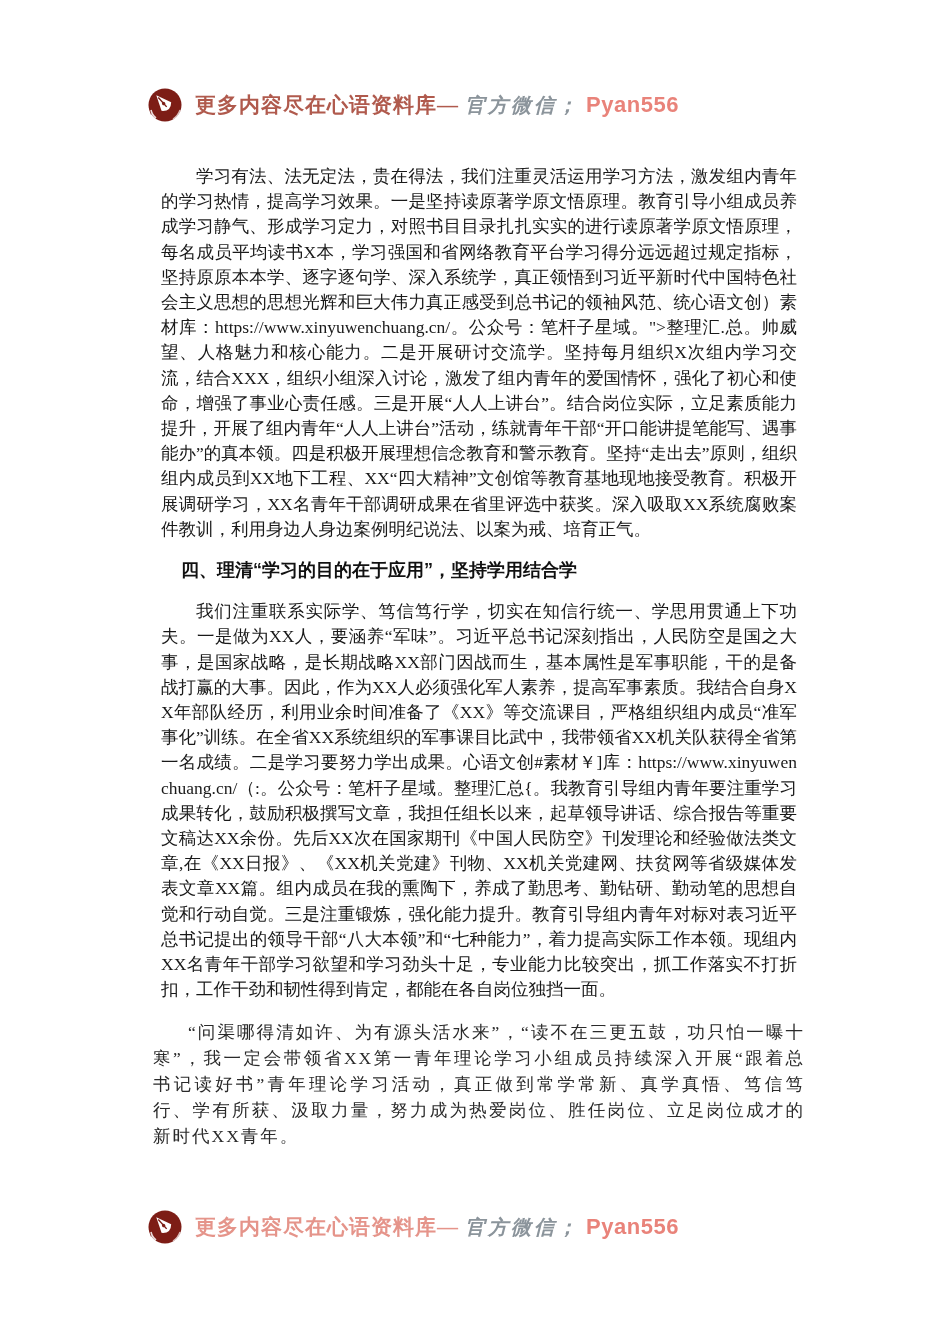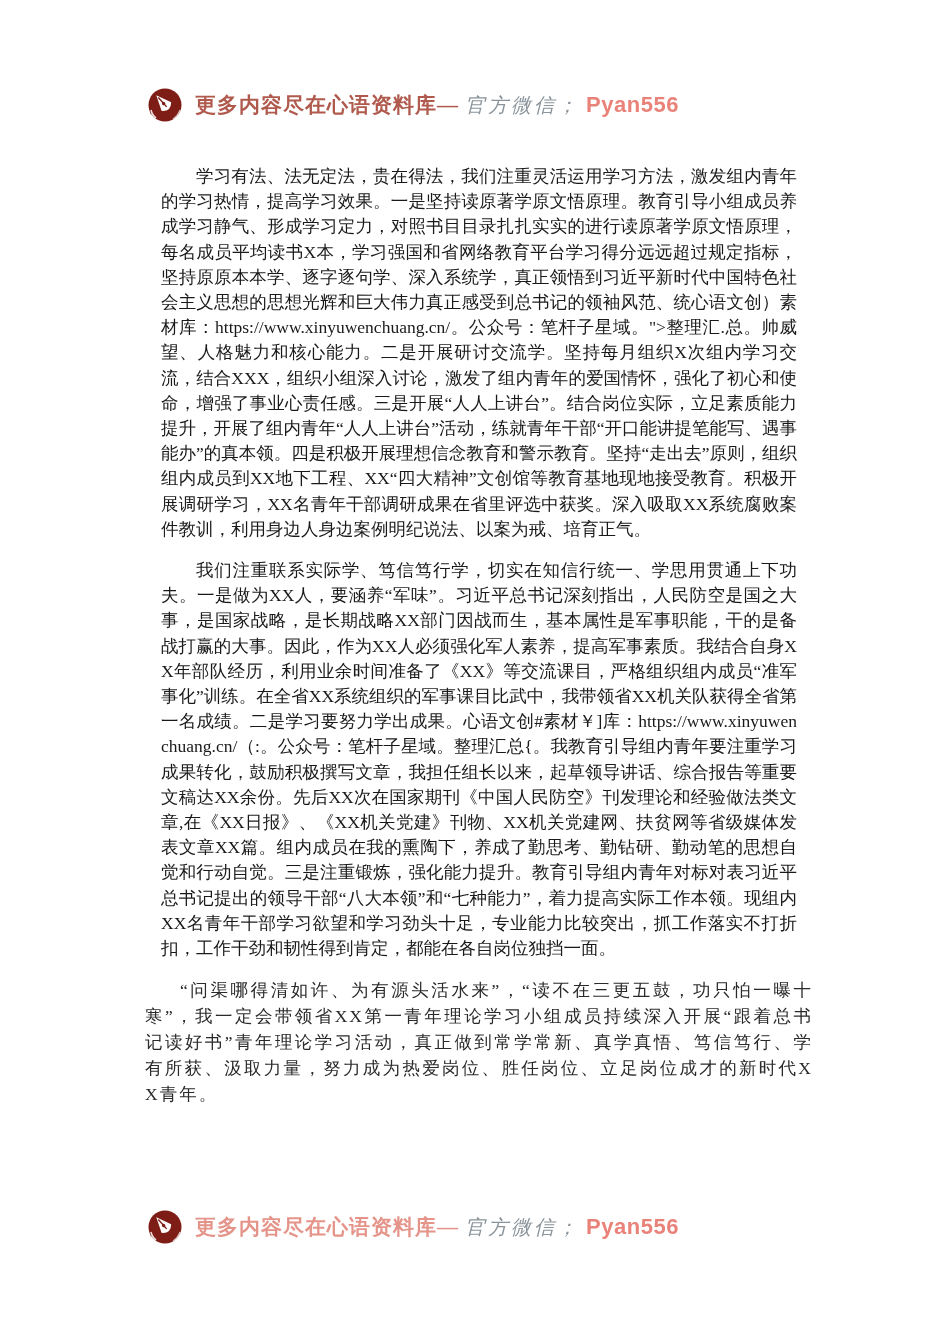--- a/index.html
+++ b/index.html
@@ -15,21 +15,21 @@
     display:flex;justify-content:center;align-items:center;
     gap:6px;
     white-space:nowrap;
   }
   .brand-row .logo{display:inline-flex;width:40px;height:42px;margin-right:4px;}
   .brand-text{
     font-size:21px;font-weight:700;letter-spacing:1px;
     font-family:"Liberation Serif", serif;
   }
   .brand-label{
-    font-size:20px;font-weight:400;font-style:italic;letter-spacing:3px;
+    font-size:20px;font-weight:700;font-style:italic;letter-spacing:3px;
     color:#8b949b;
     font-family:"Liberation Serif", serif;
   }
   .brand-id{
     font-size:22px;font-weight:700;letter-spacing:0.5px;
     color:#e9837a;
     font-family:"Liberation Sans", sans-serif;
   }
   .header{top:84px;}
   .footer{top:1206px;}
@@ -52,21 +52,21 @@
   .section-heading{
     margin:0;
     font-family:"Liberation Sans", sans-serif;
     font-size:18px;
     font-weight:700;
     line-height:25.2px;
     text-indent:2em;
     color:#111111;
   }
   .closing-par{
-    margin:0;
+    margin:8px;
     font-size:17.5px;
     line-height:26px;
     text-align:justify;
     text-indent:2em;
     letter-spacing:2px;
     color:#2a2a2a;
     word-break:break-all;
   }
 </style>
 </head>
@@ -88,20 +88,21 @@
         <path d="M28 35 Q33 32 35 26" stroke="#ffffff" stroke-width="1.4" fill="none" opacity="0.7"></path>
       </svg>
     </span>
     <span class="brand-text">更多内容尽在心语资料库—</span>
     <span class="brand-label">官方微信；</span>
     <span class="brand-id">Pyan556</span>
   </div>
 
   <div class="content">
     <p class="body-par">学习有法、法无定法，贵在得法，我们注重灵活运用学习方法，激发组内青年的学习热情，提高学习效果。一是坚持读原著学原文悟原理。教育引导小组成员养成学习静气、形成学习定力，对照书目目录扎扎实实的进行读原著学原文悟原理，每名成员平均读书X本，学习强国和省网络教育平台学习得分远远超过规定指标，坚持原原本本学、逐字逐句学、深入系统学，真正领悟到习近平新时代中国特色社会主义思想的思想光辉和巨大伟力真正感受到总书记的领袖风范、统心语文创）素材库：https://www.xinyuwenchuang.cn/。公众号：笔杆子星域。"&gt;整理汇.总。帅威望、人格魅力和核心能力。二是开展研讨交流学。坚持每月组织X次组内学习交流，结合XXX，组织小组深入讨论，激发了组内青年的爱国情怀，强化了初心和使命，增强了事业心责任感。三是开展“人人上讲台”。结合岗位实际，立足素质能力提升，开展了组内青年“人人上讲台”活动，练就青年干部“开口能讲提笔能写、遇事能办”的真本领。四是积极开展理想信念教育和警示教育。坚持“走出去”原则，组织组内成员到XX地下工程、XX“四大精神”文创馆等教育基地现地接受教育。积极开展调研学习，XX名青年干部调研成果在省里评选中获奖。深入吸取XX系统腐败案件教训，利用身边人身边案例明纪说法、以案为戒、培育正气。</p>
+    <h3 class="section-heading">四、理清“学习的目的在于应用”，坚持学用结合学</h3>
     <p class="body-par">我们注重联系实际学、笃信笃行学，切实在知信行统一、学思用贯通上下功夫。一是做为XX人，要涵养“军味”。习近平总书记深刻指出，人民防空是国之大事，是国家战略，是长期战略XX部门因战而生，基本属性是军事职能，干的是备战打赢的大事。因此，作为XX人必须强化军人素养，提高军事素质。我结合自身XX年部队经历，利用业余时间准备了《XX》等交流课目，严格组织组内成员“准军事化”训练。在全省XX系统组织的军事课目比武中，我带领省XX机关队获得全省第一名成绩。二是学习要努力学出成果。心语文创#素材￥]库：https://www.xinyuwenchuang.cn/（:。公众号：笔杆子星域。整理汇总{。我教育引导组内青年要注重学习成果转化，鼓励积极撰写文章，我担任组长以来，起草领导讲话、综合报告等重要文稿达XX余份。先后XX次在国家期刊《中国人民防空》刊发理论和经验做法类文章,在《XX日报》、《XX机关党建》刊物、XX机关党建网、扶贫网等省级媒体发表文章XX篇。组内成员在我的熏陶下，养成了勤思考、勤钻研、勤动笔的思想自觉和行动自觉。三是注重锻炼，强化能力提升。教育引导组内青年对标对表习近平总书记提出的领导干部“八大本领”和“七种能力”，着力提高实际工作本领。现组内XX名青年干部学习欲望和学习劲头十足，专业能力比较突出，抓工作落实不打折扣，工作干劲和韧性得到肯定，都能在各自岗位独挡一面。</p>
     <p class="closing-par">“问渠哪得清如许、为有源头活水来”，“读不在三更五鼓，功只怕一曝十寒”，我一定会带领省XX第一青年理论学习小组成员持续深入开展“跟着总书记读好书”青年理论学习活动，真正做到常学常新、真学真悟、笃信笃行、学有所获、汲取力量，努力成为热爱岗位、胜任岗位、立足岗位成才的新时代XX青年。</p>
   </div>
 
   <div class="brand-row footer">
     <span class="logo">
       <svg viewBox="0 0 40 42" width="40" height="42" aria-hidden="true">
         <circle cx="20" cy="21" r="16.5" fill="#7d1d16"></circle>
         <path d="M7 30 Q3 20 10 12" stroke="#7d1d16" stroke-width="2.5" fill="none"></path>
         <path d="M11 34 Q7 31 6 26" stroke="#ffffff" stroke-width="1.6" fill="none" opacity="0.85"></path>

